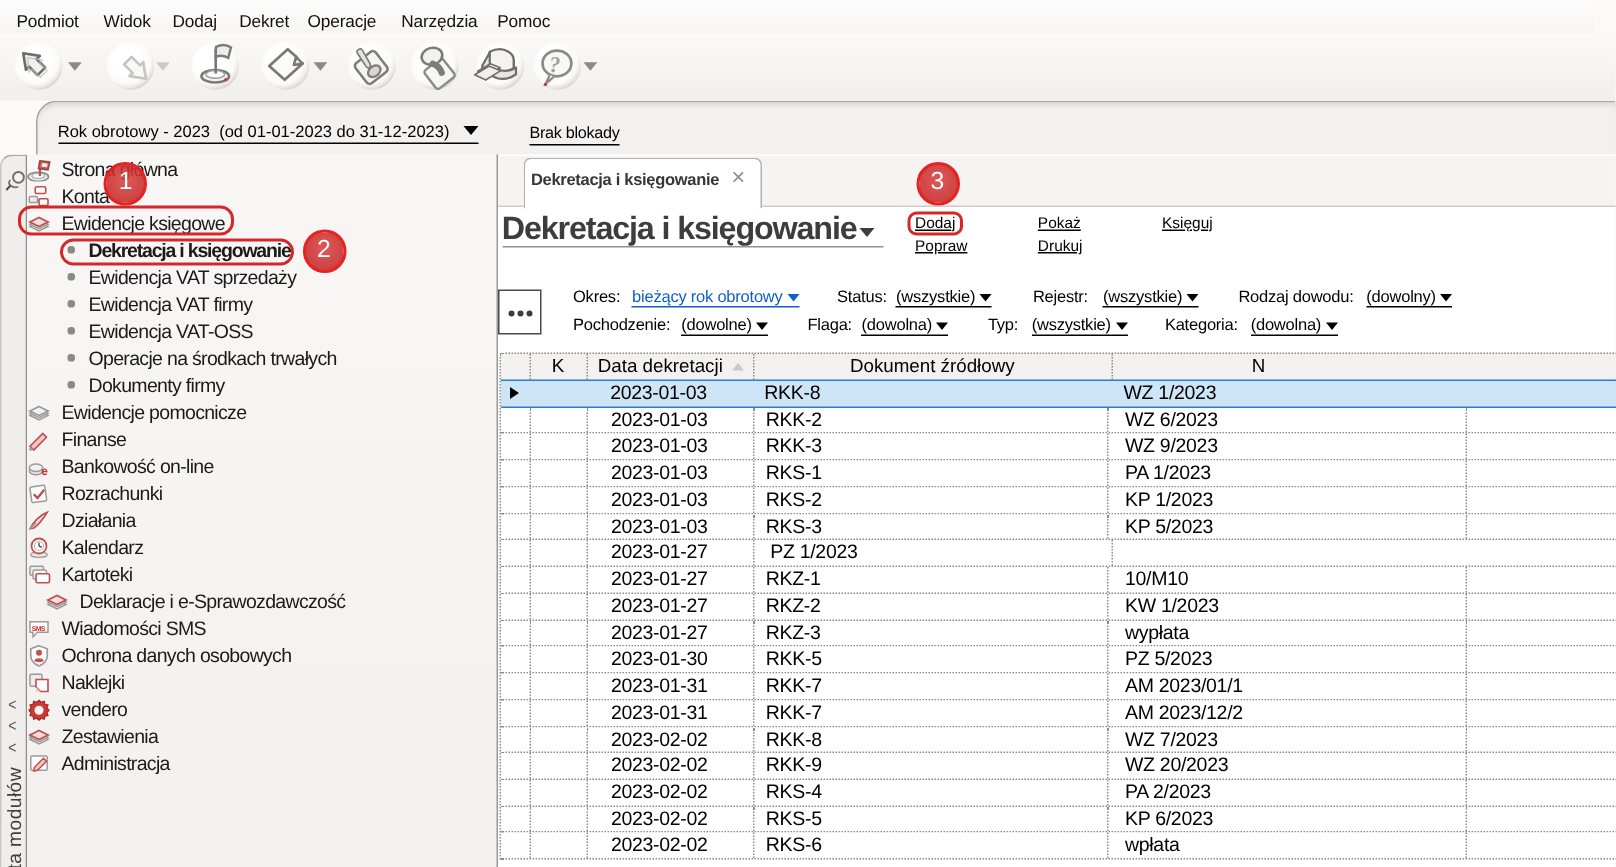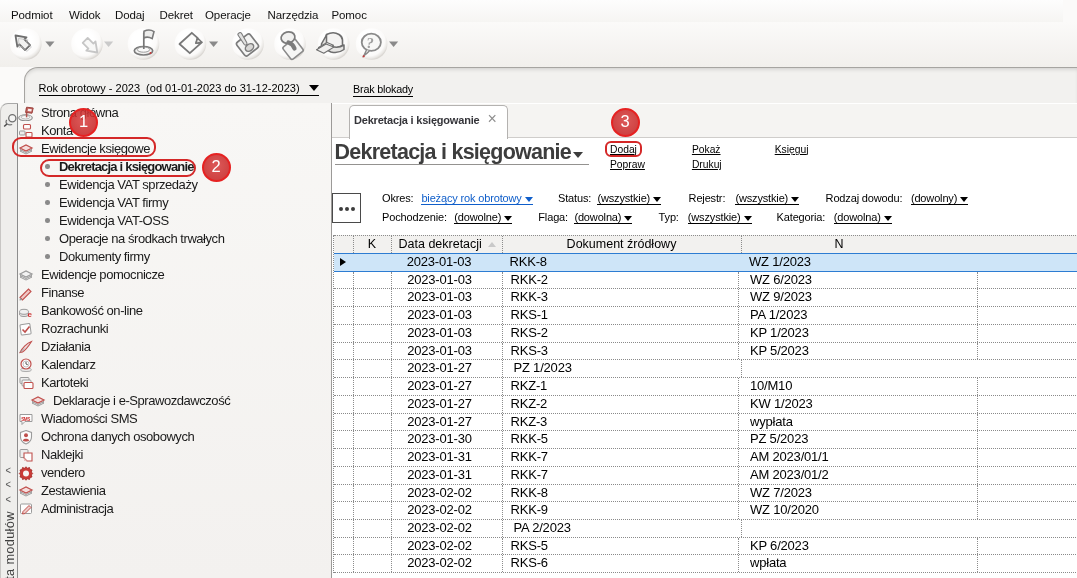--- a/index.html
+++ b/index.html
@@ -409,43 +409,44 @@
         <div class="dc c2 vline" style="padding-right:14px">2023-01-31</div>
         <div class="dc c3 vline">RKK-7</div>
         <div class="dc c4 vline">AM 2023/01/1</div>
         <div class="dc c5 vline"></div>
       </div>
       <div class="drow">
         <div class="dc c0"></div>
         <div class="dc c1 vline"></div>
         <div class="dc c2 vline" style="padding-right:14px">2023-01-31</div>
         <div class="dc c3 vline">RKK-7</div>
-        <div class="dc c4 vline">AM 2023/01/2</div>
+        <div class="dc c4 vline">AM 2023/12/2</div>
         <div class="dc c5 vline"></div>
       </div>
       <div class="drow">
         <div class="dc c0"></div>
         <div class="dc c1 vline"></div>
         <div class="dc c2 vline" style="padding-right:14px">2023-02-02</div>
         <div class="dc c3 vline">RKK-8</div>
         <div class="dc c4 vline">WZ 7/2023</div>
         <div class="dc c5 vline"></div>
       </div>
       <div class="drow">
         <div class="dc c0"></div>
         <div class="dc c1 vline"></div>
         <div class="dc c2 vline" style="padding-right:14px">2023-02-02</div>
         <div class="dc c3 vline">RKK-9</div>
-        <div class="dc c4 vline">WZ 10/2020</div>
+        <div class="dc c4 vline">WZ 20/2023</div>
         <div class="dc c5 vline"></div>
       </div>
       <div class="drow">
         <div class="dc c0"></div>
         <div class="dc c1 vline"></div>
         <div class="dc c2 vline" style="padding-right:14px">2023-02-02</div>
+        <div class="dc c3 vline">RKS-4</div>
         <div class="dc c4 vline">PA 2/2023</div>
         <div class="dc c5 vline"></div>
       </div>
       <div class="drow">
         <div class="dc c0"></div>
         <div class="dc c1 vline"></div>
         <div class="dc c2 vline" style="padding-right:14px">2023-02-02</div>
         <div class="dc c3 vline">RKS-5</div>
         <div class="dc c4 vline">KP 6/2023</div>
         <div class="dc c5 vline"></div>

